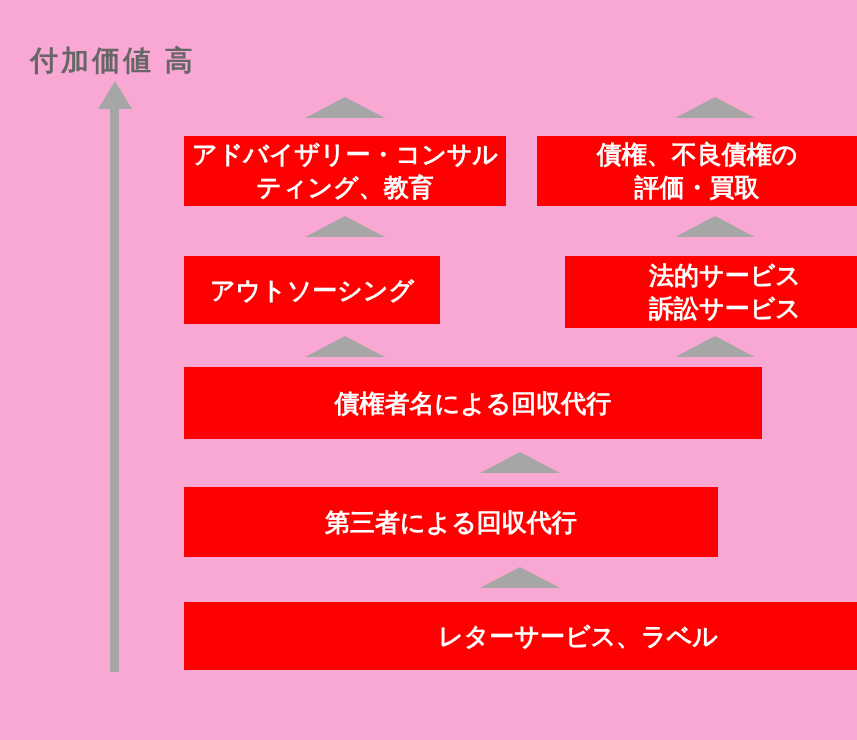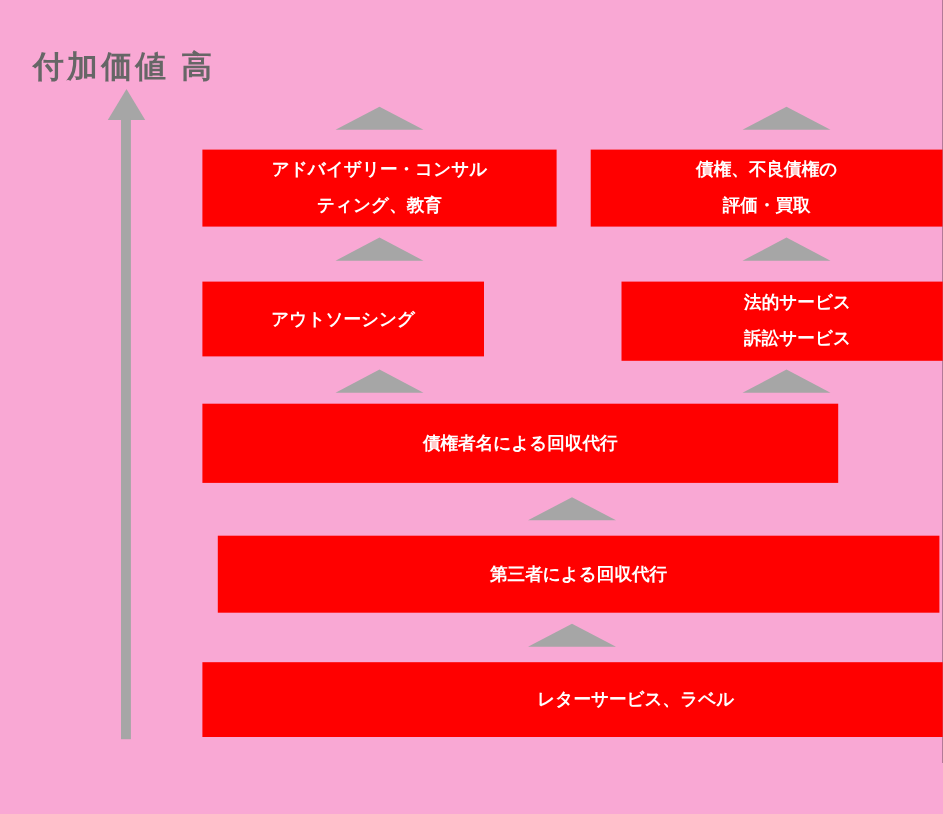--- a/index.html
+++ b/index.html
@@ -43,34 +43,34 @@
     height: 565px;
     background: #A6A6A6;
   }
 
   
   .box {
     position: absolute;
     background: #FF0000;
     color: #FFFFFF;
     font-weight: bold;
-    font-size: 16px;
+    font-size: 25px;
     line-height: 33px;
     display: flex;
     align-items: center;
     justify-content: center;
     text-align: center;
     white-space: pre-line;
   }
   .b1 { left: 184px; top: 136px; width: 322px; height: 70px; }
   .b2 { left: 537px; top: 136px; width: 320px; height: 70px; }
   .b3 { left: 184px; top: 256px; width: 256px; height: 68px; }
   .b4 { left: 537px; top: 256px; width: 320px; height: 72px; margin-left: 28px; }
   .b5 { left: 184px; top: 367px; width: 578px; height: 72px; }
-  .b6 { left: 184px; top: 487px; width: 656px; height: 70px; margin-left: 14px; }
+  .b6 { left: 184px; top: 487px; width: 534px; height: 70px; }
   .b7 { left: 184px; top: 602px; width: 788px; height: 68px; }
 
   
   .tri {
     position: absolute;
     width: 0; height: 0;
     border-left: 40px solid transparent;
     border-right: 40px solid transparent;
     border-bottom: 21px solid #A6A6A6;
   }

